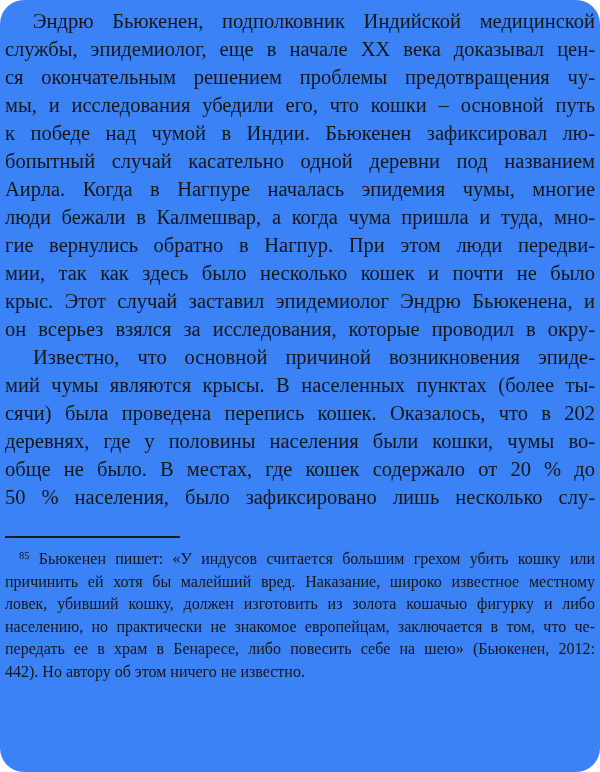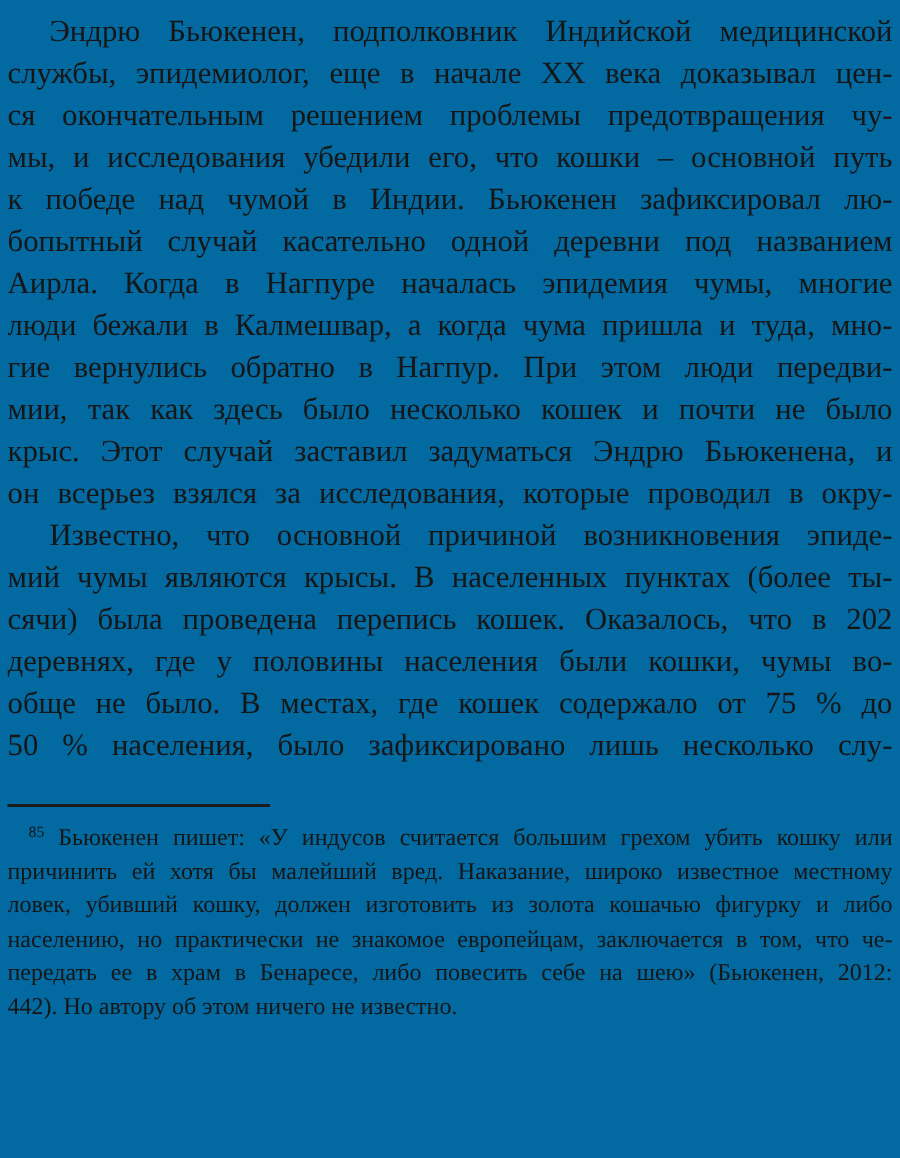--- a/index.html
+++ b/index.html
@@ -56,42 +56,42 @@
   .footnote .tl.indent {
     padding-left: 14px;
   }
   .footnote sup {
     font-size: 10.5px;
   }
 </style>
 </head>
 <body>
 
-<div class="page" style="background: #0369a1; color: rgb(22, 22, 22);">
+<div class="page" style="background: #3b82f6; color: rgb(22, 22, 22); border-radius: 24px;">
   <div class="main">
     <div class="paragraph">
         <div class="tl indent">Эндрю Бьюкенен, подполковник Индийской медицинской</div>
         <div class="tl">службы, эпидемиолог, еще в начале XX века доказывал цен-</div>
         <div class="tl">ся окончательным решением проблемы предотвращения чу-</div>
         <div class="tl">мы, и исследования убедили его, что кошки – основной путь</div>
         <div class="tl">к победе над чумой в Индии. Бьюкенен зафиксировал лю-</div>
         <div class="tl">бопытный случай касательно одной деревни под названием</div>
         <div class="tl">Аирла. Когда в Нагпуре началась эпидемия чумы, многие</div>
         <div class="tl">люди бежали в Калмешвар, а когда чума пришла и туда, мно-</div>
         <div class="tl">гие вернулись обратно в Нагпур. При этом люди передви-</div>
         <div class="tl">мии, так как здесь было несколько кошек и почти не было</div>
-        <div class="tl">крыс. Этот случай заставил задуматься Эндрю Бьюкенена, и</div>
+        <div class="tl">крыс. Этот случай заставил эпидемиолог Эндрю Бьюкенена, и</div>
         <div class="tl">он всерьез взялся за исследования, которые проводил в окру-</div>
       </div>
     <div class="paragraph">
         <div class="tl indent">Известно, что основной причиной возникновения эпиде-</div>
         <div class="tl">мий чумы являются крысы. В населенных пунктах (более ты-</div>
         <div class="tl">сячи) была проведена перепись кошек. Оказалось, что в 202</div>
         <div class="tl">деревнях, где у половины населения были кошки, чумы во-</div>
-        <div class="tl">обще не было. В местах, где кошек содержало от 75 % до</div>
+        <div class="tl">обще не было. В местах, где кошек содержало от 20 % до</div>
         <div class="tl">50 % населения, было зафиксировано лишь несколько слу-</div>
       </div>
   </div>
   <hr class="separator">
   <div class="footnote">
       <div class="tl indent"><sup>85</sup> Бьюкенен пишет: «У индусов считается большим грехом убить кошку или</div>
       <div class="tl">причинить ей хотя бы малейший вред. Наказание, широко известное местному</div>
       <div class="tl">ловек, убивший кошку, должен изготовить из золота кошачью фигурку и либо</div>
       <div class="tl">населению, но практически не знакомое европейцам, заключается в том, что че-</div>
       <div class="tl">передать ее в храм в Бенаресе, либо повесить себе на шею» (Бьюкенен, 2012:</div>

